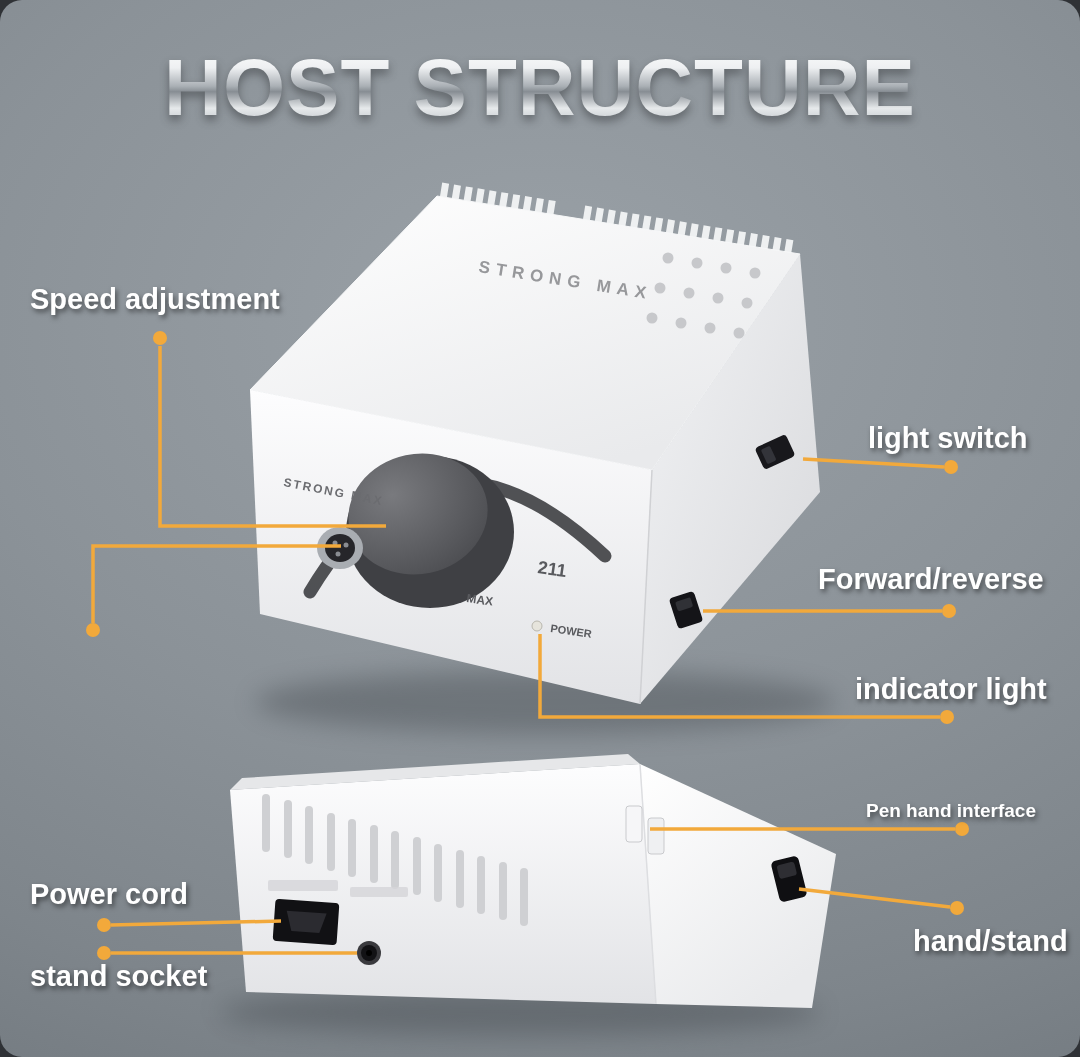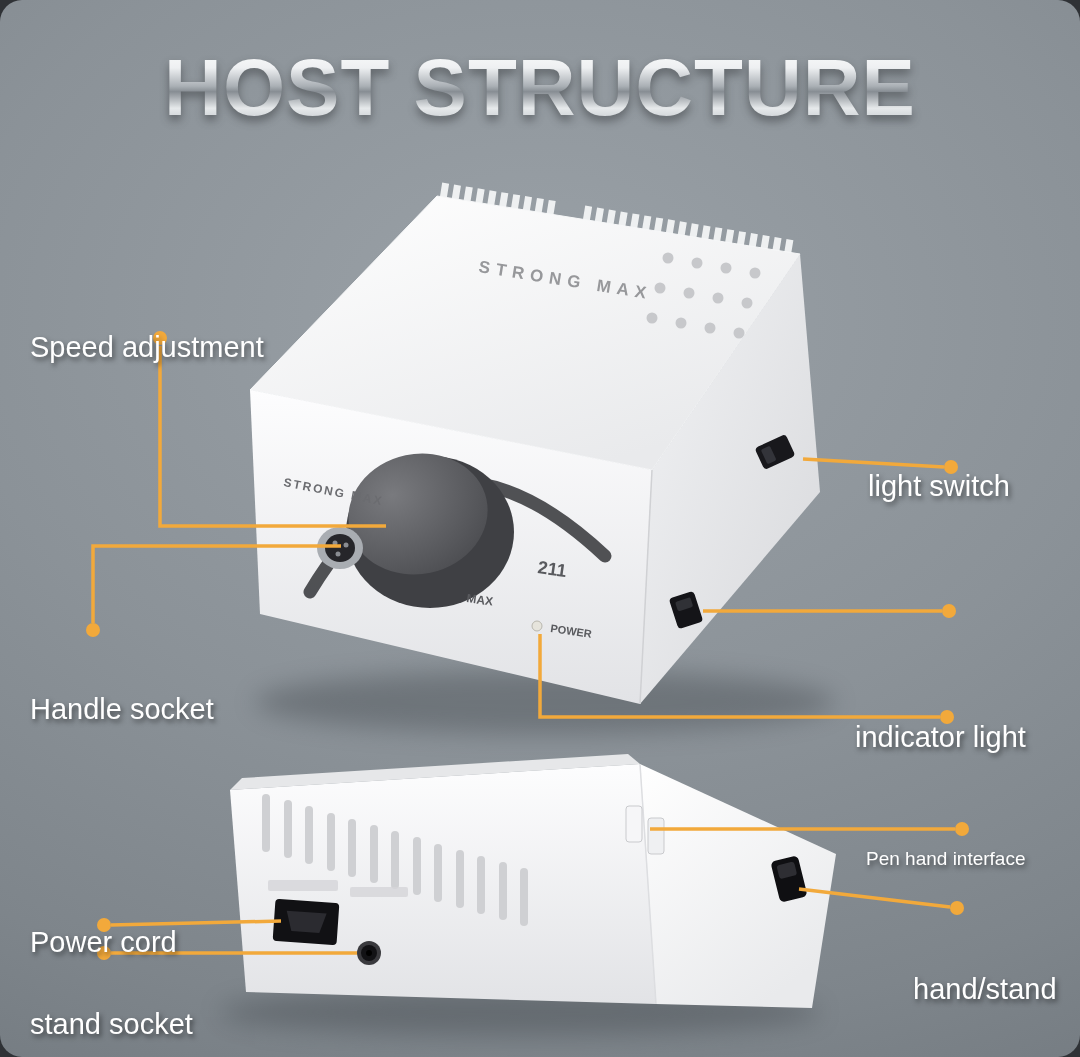--- a/index.html
+++ b/index.html
@@ -18,23 +18,22 @@
     text-align:center; margin:0;
     font-size:80px; font-weight:bold; letter-spacing:1px;
     background:linear-gradient(180deg,#ffffff 0%,#eef0f2 28%,#aab0b5 48%,#878d93 54%,#e6e9eb 72%,#aeb4b9 100%);
     -webkit-background-clip:text; background-clip:text;
     color:transparent; -webkit-text-fill-color:transparent;
     filter:drop-shadow(0 5px 5px rgba(30,33,36,0.45));
   }
   svg.scene{position:absolute; inset:0; width:1080px; height:1057px;}
   .callout-label{
     position:absolute; white-space:nowrap;
-    color:#ffffff; font-weight:normal; font-size:29px;
+    color:#ffffff; font-weight:bold; font-size:29px;
     text-shadow:2px 3px 5px rgba(0,0,0,0.5);
-    margin-top:48px;
   }
   .callout-label.small{font-size:19px;}
   .accent-stroke{stroke:var(--accent); stroke-width:3.5; fill:none;}
   .accent-fill{fill:var(--accent);}
   .soft-shadow{filter:blur(12px);}
 </style>
 </head>
 <body>
 
 <div class="stage">
@@ -197,20 +196,20 @@
       <line class="accent-stroke" x1="955" y1="829" x2="650" y2="829"></line>
       <circle class="accent-fill" cx="962" cy="829" r="7"></circle>
 
       <line class="accent-stroke" x1="950" y1="907" x2="799" y2="889"></line>
       <circle class="accent-fill" cx="957" cy="908" r="7"></circle>
     </g>
   </svg>
 
   <div class="callout-label" style="left:30px; top:283px;">Speed adjustment</div>
   <div class="callout-label" style="left:868px; top:422px;">light switch</div>
-  <div class="callout-label" style="left:30px; top:645px;">Handle socket</div>
+  <div class="callout-label" style="left:818px; top:563px;">Forward/reverse</div>
   <div class="callout-label" style="left:855px; top:673px;">indicator light</div>
   <div class="callout-label" style="left:30px; top:878px;">Power cord</div>
   <div class="callout-label" style="left:30px; top:960px;">stand socket</div>
   <div class="callout-label small" style="left:866px; top:800px;">Pen hand interface</div>
   <div class="callout-label" style="left:913px; top:925px;">hand/stand</div>
 
 </div>
 
 </body></html>

